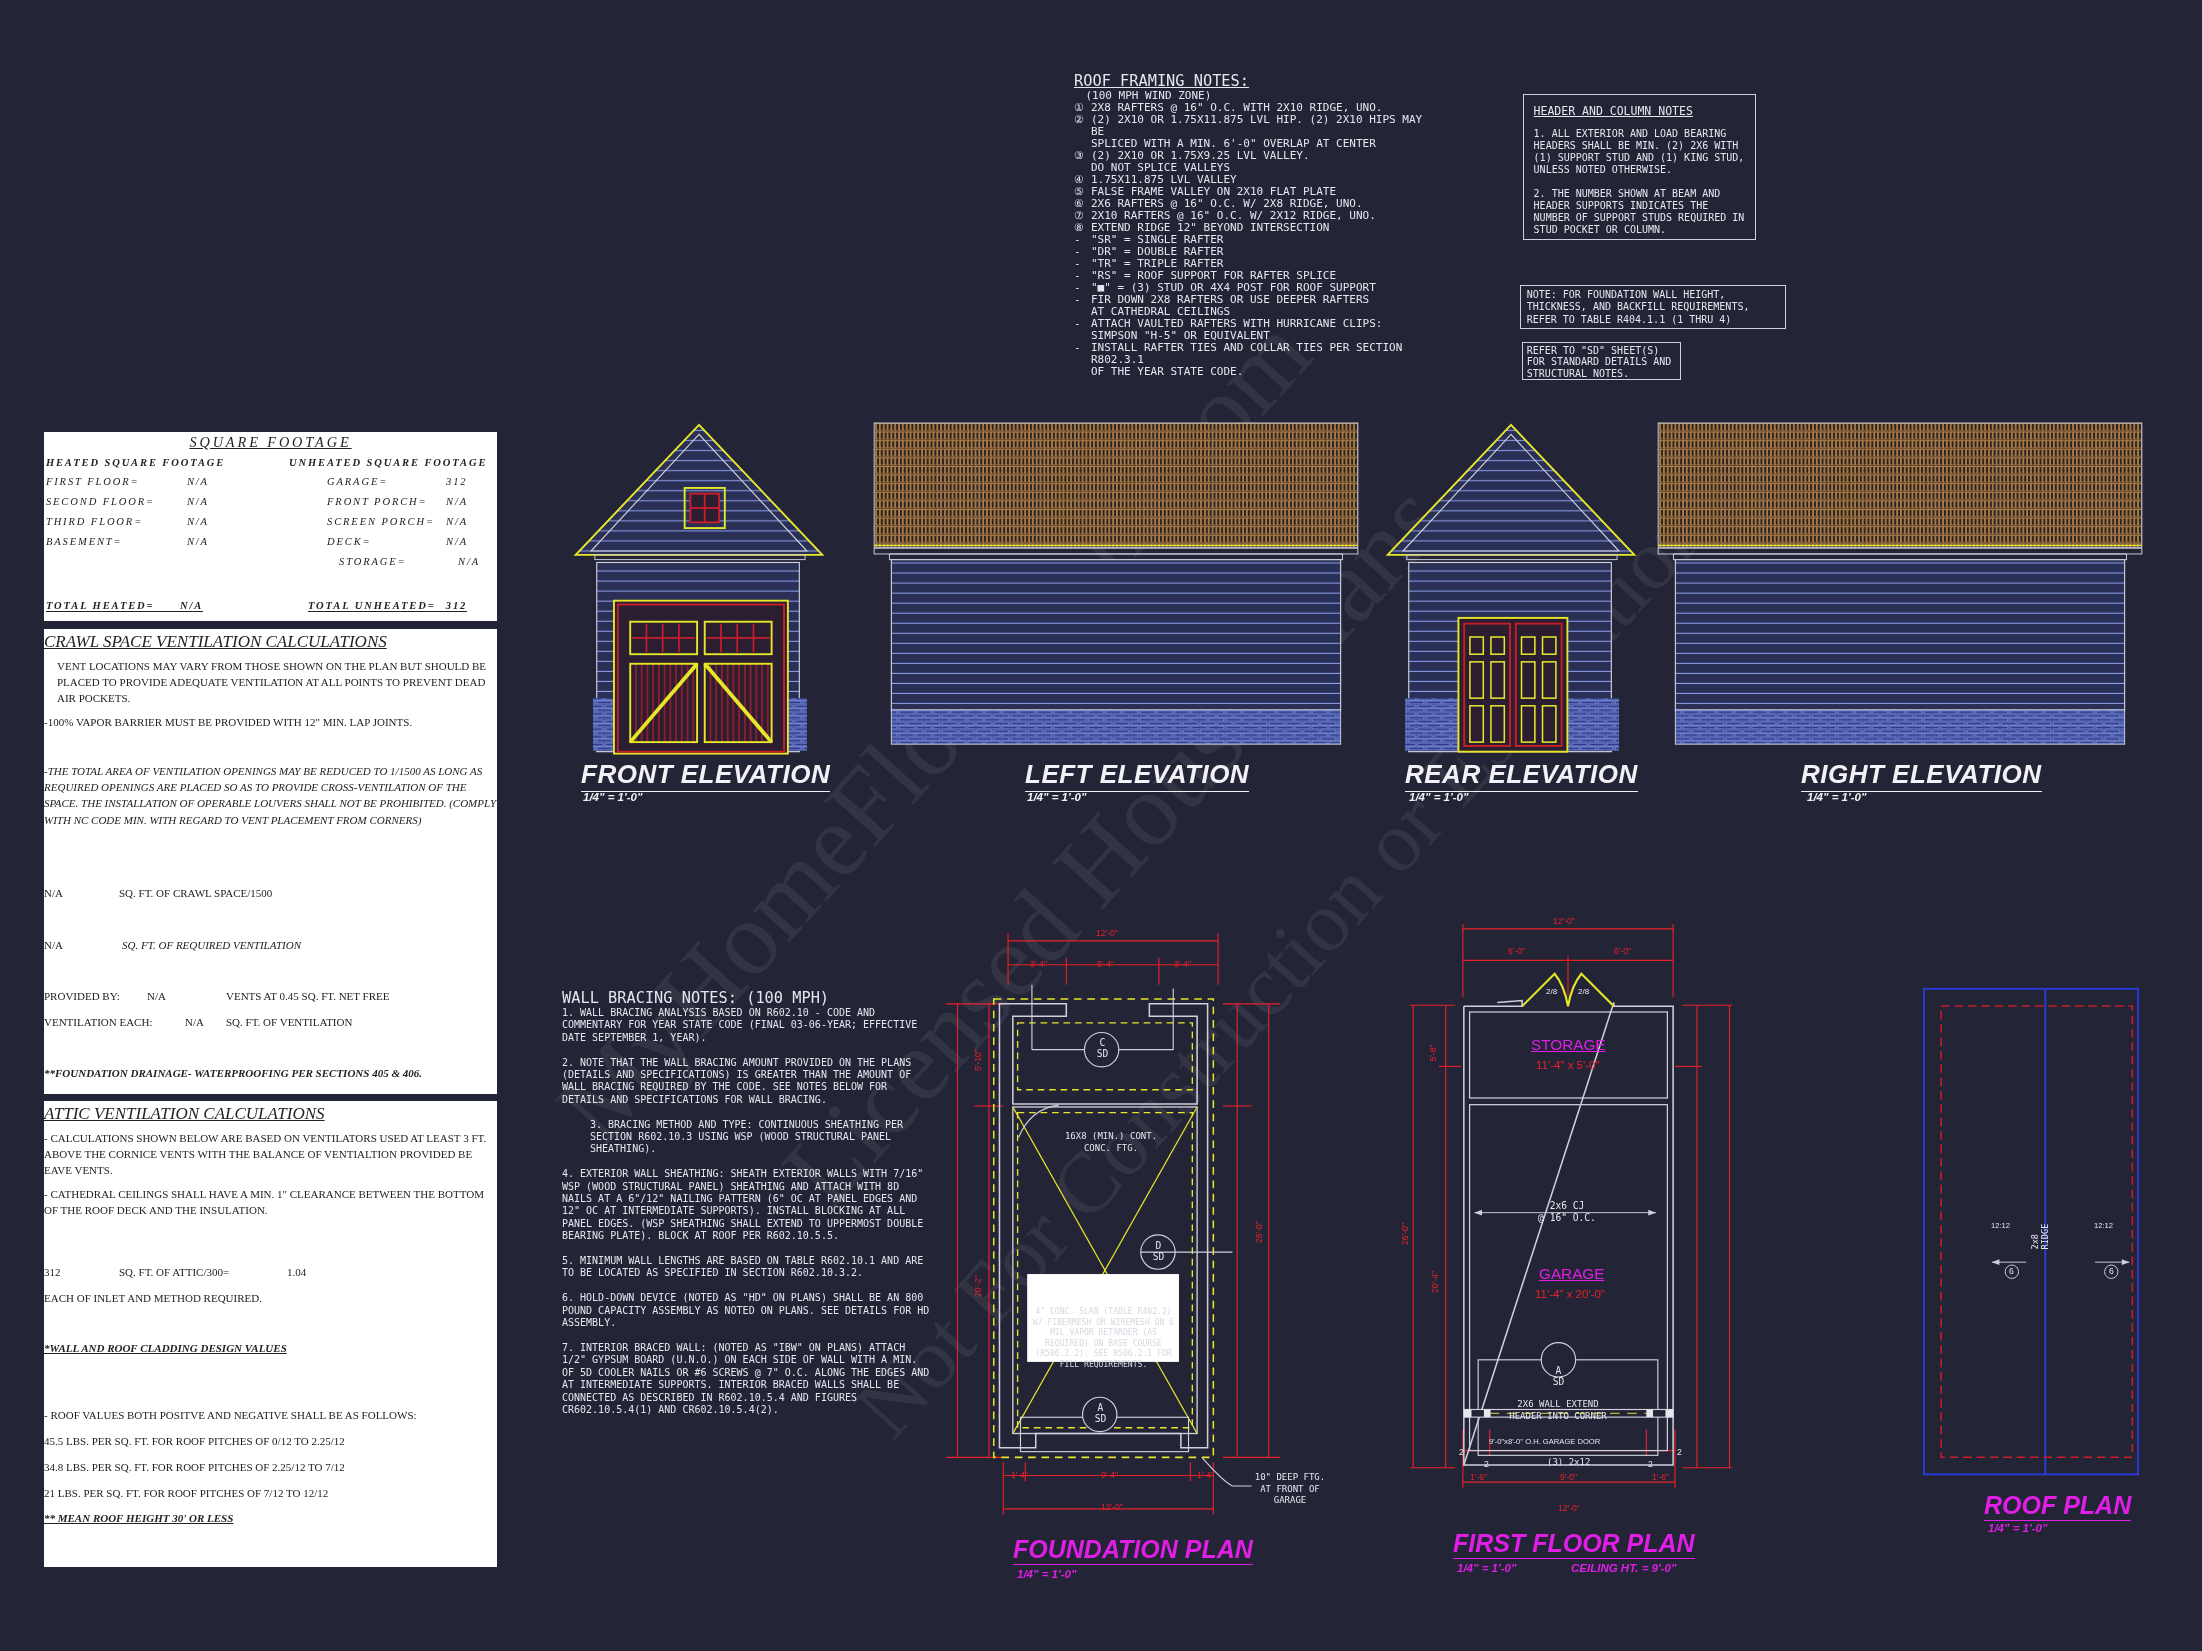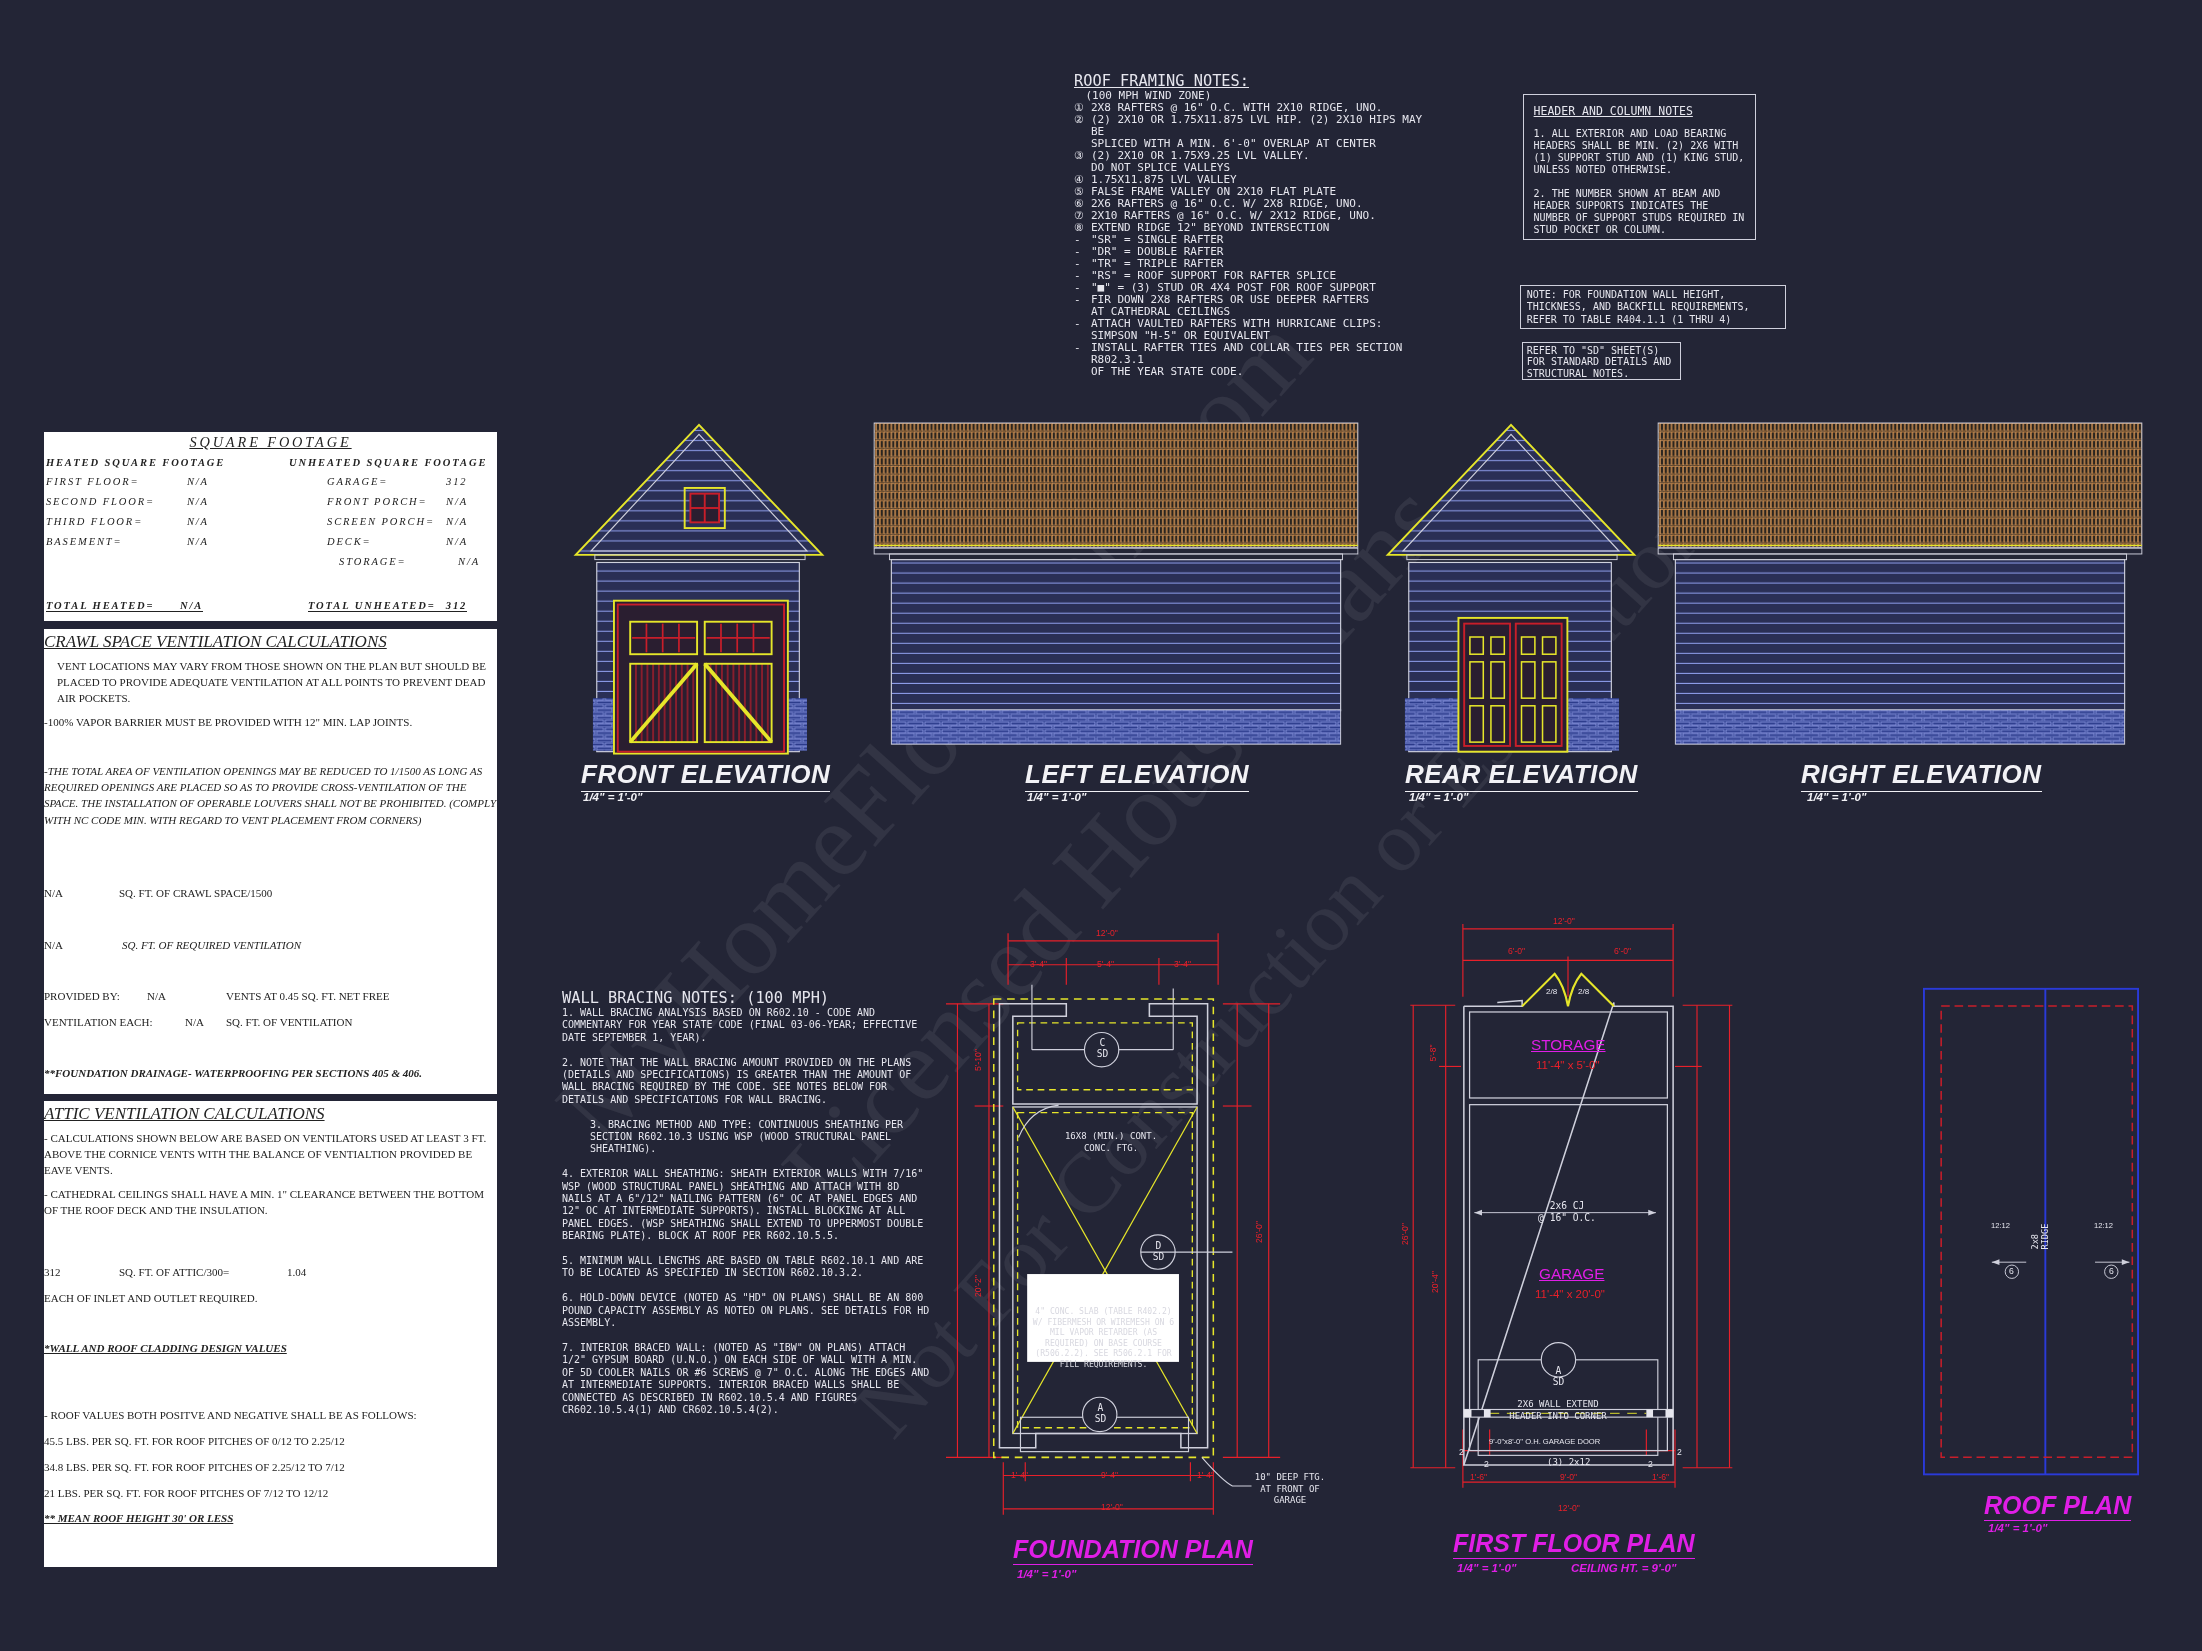--- a/index.html
+++ b/index.html
@@ -178,21 +178,21 @@
 
 <div class="panel" style="left:44px;top:1101px;width:453px;height:466px;font-size:11px;line-height:16.3px;">
   <div class="h" style="font-size:17px;margin-top:1.9px;line-height:21px;">ATTIC  VENTILATION CALCULATIONS</div>
   <p class="line" style="margin-top:5.7px;">- CALCULATIONS SHOWN BELOW ARE BASED ON VENTILATORS USED AT LEAST 3 FT. ABOVE THE CORNICE VENTS WITH THE BALANCE OF VENTIALTION PROVIDED BE EAVE VENTS.</p>
   <p class="line" style="margin-top:7.6px;">- CATHEDRAL CEILINGS SHALL HAVE A MIN. 1" CLEARANCE BETWEEN THE BOTTOM OF THE ROOF DECK AND THE INSULATION.</p>
   <div style="position:absolute;top:163px;left:0;white-space:nowrap;">
     <span>312</span>
     <span style="position:absolute;left:75px;">SQ. FT. OF ATTIC/300=</span>
     <span style="position:absolute;left:243px;">1.04</span>
   </div>
-  <div style="position:absolute;top:189px;left:0;white-space:nowrap;">EACH OF INLET AND OUTLET REQUIRED.</div>
+  <div style="position:absolute;top:189px;left:0;white-space:nowrap;">EACH OF INLET AND METHOD REQUIRED.</div>
   <div style="position:absolute;top:239px;left:0;font-style:italic;font-weight:bold;text-decoration:underline;white-space:nowrap;">*WALL AND ROOF CLADDING DESIGN VALUES</div>
   <div style="position:absolute;top:306px;left:0;white-space:nowrap;">- ROOF VALUES BOTH POSITVE AND NEGATIVE SHALL BE AS FOLLOWS:</div>
   <div style="position:absolute;top:332px;left:0;white-space:nowrap;">45.5 LBS. PER SQ. FT. FOR ROOF PITCHES OF 0/12 TO 2.25/12</div>
   <div style="position:absolute;top:358px;left:0;white-space:nowrap;">34.8 LBS. PER SQ. FT. FOR ROOF PITCHES OF 2.25/12 TO 7/12</div>
   <div style="position:absolute;top:384px;left:0;white-space:nowrap;">21 LBS. PER SQ. FT. FOR ROOF PITCHES OF 7/12 TO 12/12</div>
   <div style="position:absolute;top:409px;left:0;font-style:italic;font-weight:bold;text-decoration:underline;white-space:nowrap;">** MEAN ROOF HEIGHT 30' OR LESS</div>
 </div>
 
 <div class="abs cad" style="left:562px;top:990px;width:373px;font-size:10px;line-height:12.4px;">
   <div style="font-size:15.3px;line-height:17px;">WALL BRACING NOTES: (100 MPH)</div>

